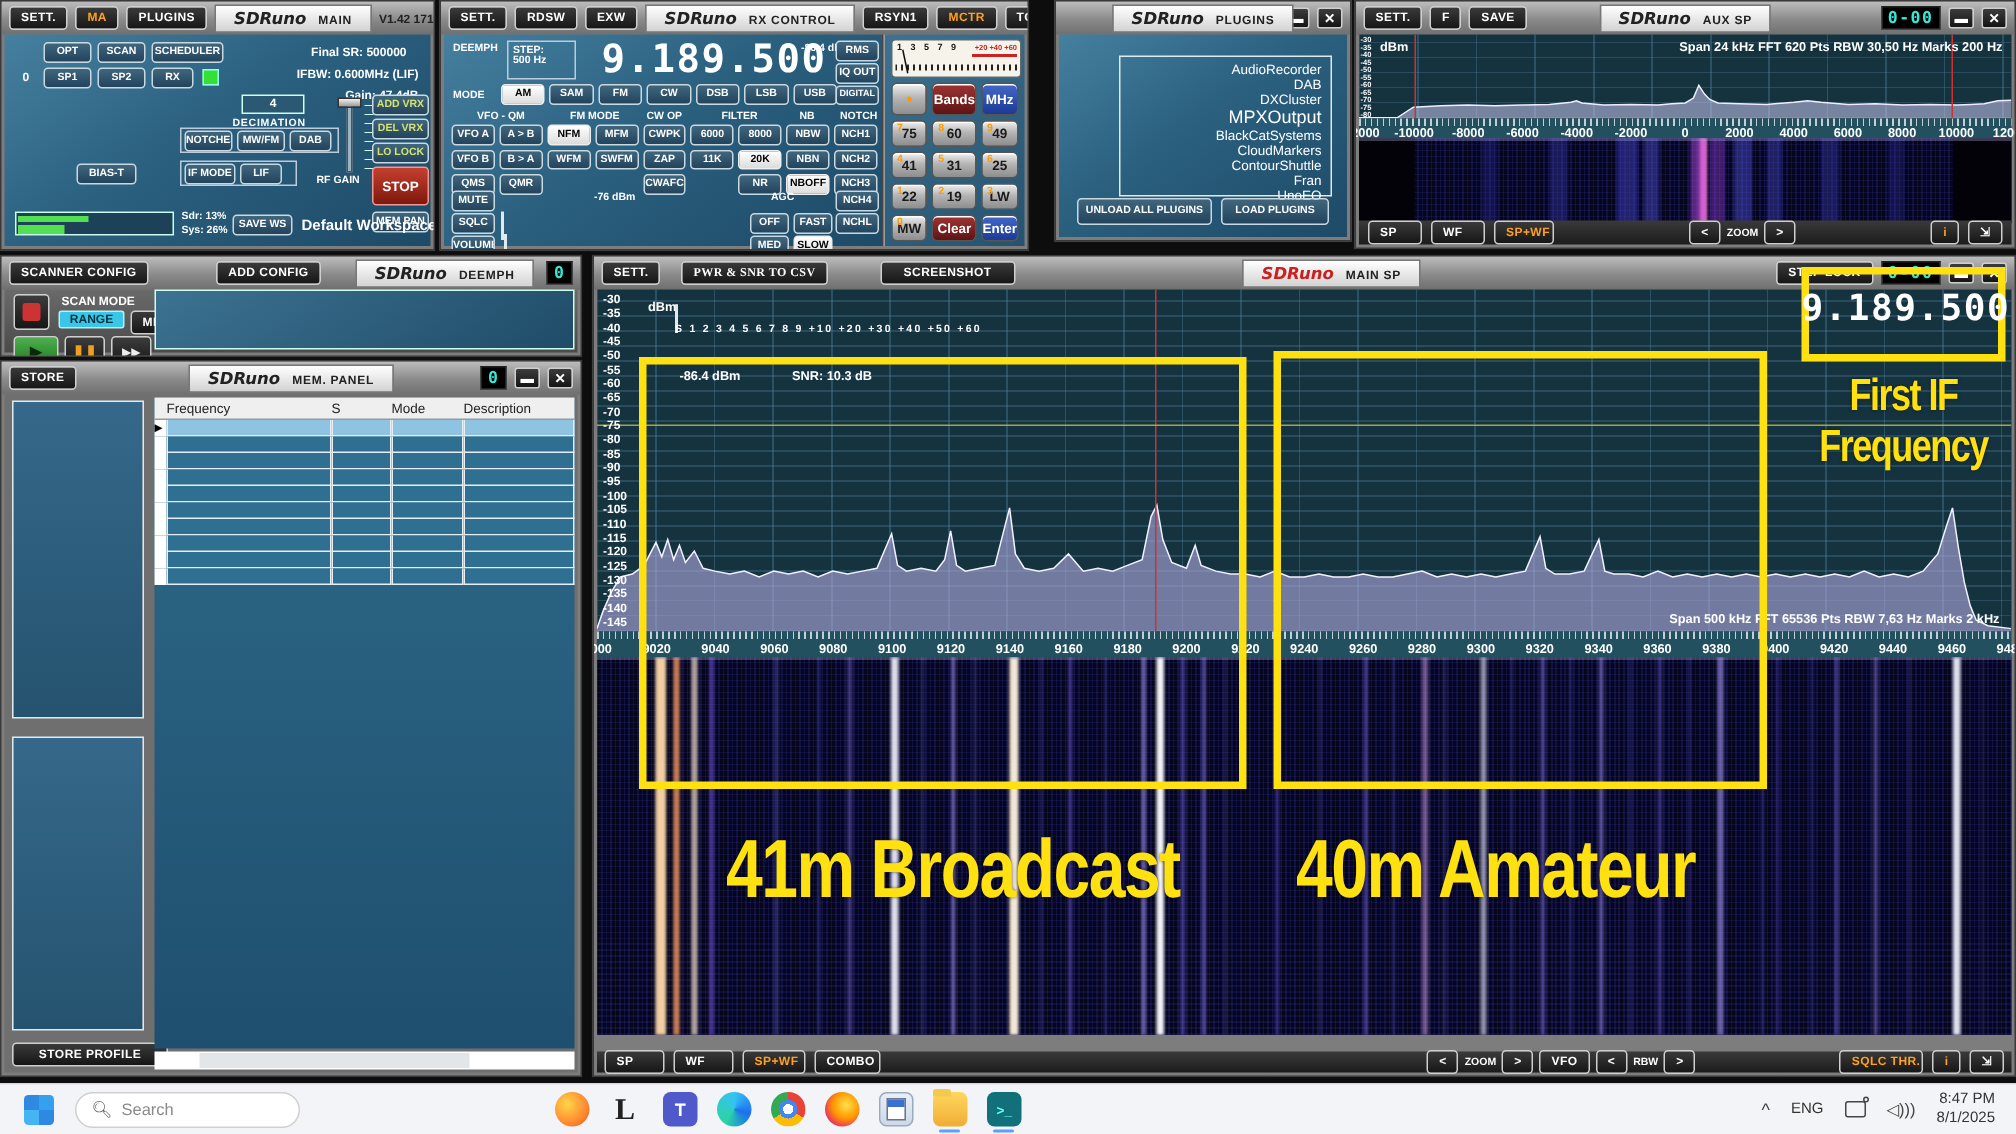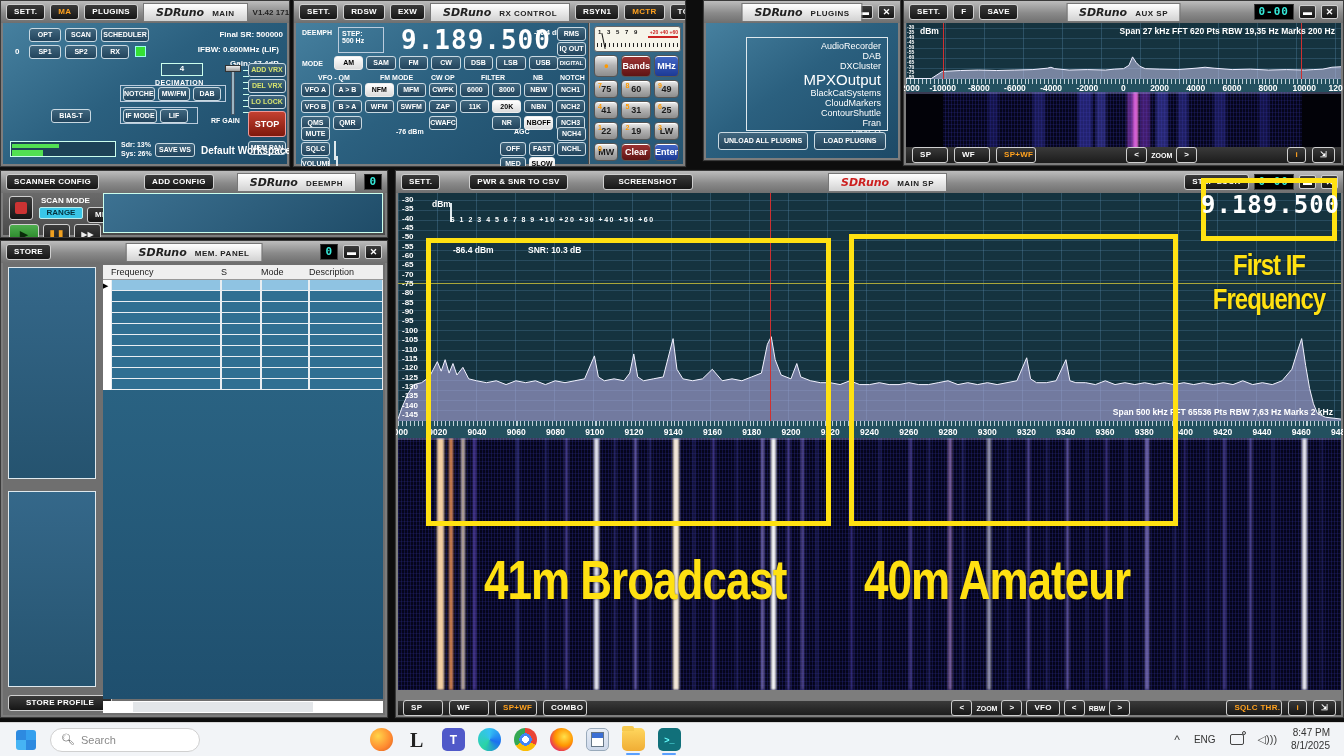--- a/index.html
+++ b/index.html
@@ -86,21 +86,21 @@
         <span class="brand">SDRuno</span>
         <span class="wname">MAIN</span>
       </span>
     <span class="lbl" style="font-size:8px;color:#222;">V1.42 1710</span>
 
   </div>
   <div class="body">
     <span class="btn abs" style="left:26px;top:5px;width:32px;">OPT</span>
     <span class="btn abs" style="left:62px;top:5px;width:32px;">SCAN</span>
     <span class="btn abs" style="left:98px;top:5px;width:48px;">SCHEDULER</span>
-    <span class="lbl abs" style="right:4px;top:7px;text-align:right;">Final SR: 500000</span>
+    <span class="lbl abs" style="right:16px;top:7px;text-align:right;">Final SR: 500000</span>
     <span class="lbl abs" style="left:12px;top:24px;">0</span>
     <span class="btn abs" style="left:26px;top:22px;width:32px;">SP1</span>
     <span class="btn abs" style="left:62px;top:22px;width:32px;">SP2</span>
     <span class="btn abs" style="left:98px;top:22px;width:28px;">RX</span>
     <span class="abs" style="left:132px;top:23px;width:11px;height:11px;background:#35e035;border:1px solid #9fe;"></span>
     <span class="lbl abs" style="right:8px;top:22px;">IFBW: 0.600MHz (LIF)</span>
     <span class="lbl abs" style="right:8px;top:36px;">Gain: 47.4dB</span>
     <span class="abs" style="left:158px;top:40px;width:42px;height:13px;border:1px solid #cfe;background:#2b5872;color:#fff;font-size:8px;font-weight:bold;text-align:center;">4</span>
     <span class="lbl sm abs" style="left:152px;top:56px;letter-spacing:.5px;">DECIMATION</span>
 
@@ -308,21 +308,21 @@
       </span>
     <span class="sysb">▬</span>
     <span class="sysb">✕</span>
   </div>
   <div class="body">
     <div class="abs" style="left:40px;top:14px;width:142px;height:94px;border:1px solid #dfe9ee;padding:3px 6px;display:flex;flex-direction:column;justify-content:space-between;align-items:flex-end;">
 
     <span style="color:#fff;font-size:9px;">AudioRecorder</span>
         <span style="color:#fff;font-size:9px;">DAB</span>
         <span style="color:#fff;font-size:9px;">DXCluster</span>
-        <span style="color:#fff;font-size:15px;">MPXOutput</span>
+        <span style="color:#fff;font-size:12px;">MPXOutput</span>
         <span style="color:#fff;font-size:9px;">BlackCatSystems</span>
         <span style="color:#fff;font-size:9px;">CloudMarkers</span>
         <span style="color:#fff;font-size:9px;">ContourShuttle</span>
         <span style="color:#fff;font-size:9px;">Fran</span>
         <span style="color:#fff;font-size:9px;">UnoEQ</span>
       </div>
     <span class="btn abs" style="left:12px;bottom:8px;width:90px;padding:4px 0;">UNLOAD ALL PLUGINS</span>
     <span class="btn abs" style="right:12px;bottom:8px;width:72px;padding:4px 0;">LOAD PLUGINS</span>
   </div>
 </div>
@@ -341,21 +341,21 @@
     <span class="sysb">✕</span>
   </div>
   <div class="plot" style="left:2px;top:22px;right:2px;height:56px;">
     <svg preserveAspectRatio="none" viewBox="0 0 100 100">
         <polygon fill="rgba(200,198,238,.55)" points="0,100 0.00,99.16 5.83,99.16 8.33,86.55 12.50,84.87 16.67,84.03 20.83,84.87 25.00,84.03 29.17,83.19 32.50,80.67 33.33,78.99 34.17,81.51 37.50,84.03 41.67,83.19 45.83,84.03 47.92,82.35 50.00,81.51 51.25,75.63 52.08,60.50 52.92,70.59 53.75,77.31 55.00,81.51 58.33,82.35 62.50,83.19 66.67,80.67 68.75,78.99 70.83,80.67 75.00,83.19 79.17,82.35 83.33,84.03 87.50,83.19 91.67,84.03 93.75,83.19 95.83,82.35 97.92,78.99 100.00,78.15 100,100"></polygon>
         <polyline fill="none" stroke="#eef" stroke-width="1" vector-effect="non-scaling-stroke" points="0.00,99.16 5.83,99.16 8.33,86.55 12.50,84.87 16.67,84.03 20.83,84.87 25.00,84.03 29.17,83.19 32.50,80.67 33.33,78.99 34.17,81.51 37.50,84.03 41.67,83.19 45.83,84.03 47.92,82.35 50.00,81.51 51.25,75.63 52.08,60.50 52.92,70.59 53.75,77.31 55.00,81.51 58.33,82.35 62.50,83.19 66.67,80.67 68.75,78.99 70.83,80.67 75.00,83.19 79.17,82.35 83.33,84.03 87.50,83.19 91.67,84.03 93.75,83.19 95.83,82.35 97.92,78.99 100.00,78.15"></polyline>
       </svg>
     <span class="vline" style="left:8.4%;"></span>
     <span class="vline" style="left:90.7%;"></span>
     <span class="infotx" style="left:14px;top:3px;">dBm</span>
-    <span class="infotx" style="right:6px;top:3px;">Span 27 kHz  FFT 620 Pts  RBW 19,35 Hz  Marks 200 Hz</span>
+    <span class="infotx" style="right:6px;top:3px;">Span 24 kHz  FFT 620 Pts  RBW 30,50 Hz  Marks 200 Hz</span>
     <div class="ytcol" style="left:1px;top:2px;bottom:2px;font-size:5px;line-height:1;">
 
     <span>-30</span>
         <span>-35</span>
         <span>-40</span>
         <span>-45</span>
         <span>-50</span>
         <span>-55</span>
         <span>-60</span>
         <span>-65</span>
@@ -541,21 +541,21 @@
     </div>
     <span class="abs" style="left:100px;bottom:2px;right:2px;height:12px;background:#fff;">
         <span class="abs" style="left:30px;width:180px;top:1px;bottom:1px;background:#e3e6e9;"></span>
       </span>
   </div>
 </div>
 
 <div class="win" id="win-mainsp" style="left:395px;top:170px;width:949px;height:548px;">
   <div class="tb">
     <span class="tbtn">SETT.</span>
-    <span class="tbtn" style="margin-left:24px;">PWR &amp; SNR TO CSV</span>
+    <span class="tbtn" style="margin-left:9px;font-family:Liberation Serif, serif;">PWR &amp; SNR TO CSV</span>
     <span class="tbtn" style="margin-left:30px;width:90px;text-align:center;">SCREENSHOT</span>
     <span class="plate" style="position:absolute;left:432px;">
         <span class="brand red">SDRuno</span>
         <span class="wname">MAIN SP</span>
       </span>
     <span class="tbtn" style="margin-left:auto;text-align:center;">STEP LOCK</span>
     <span class="digi">0-00</span>
     <span class="sysb">▬</span>
     <span class="sysb">✕</span>
   </div>

